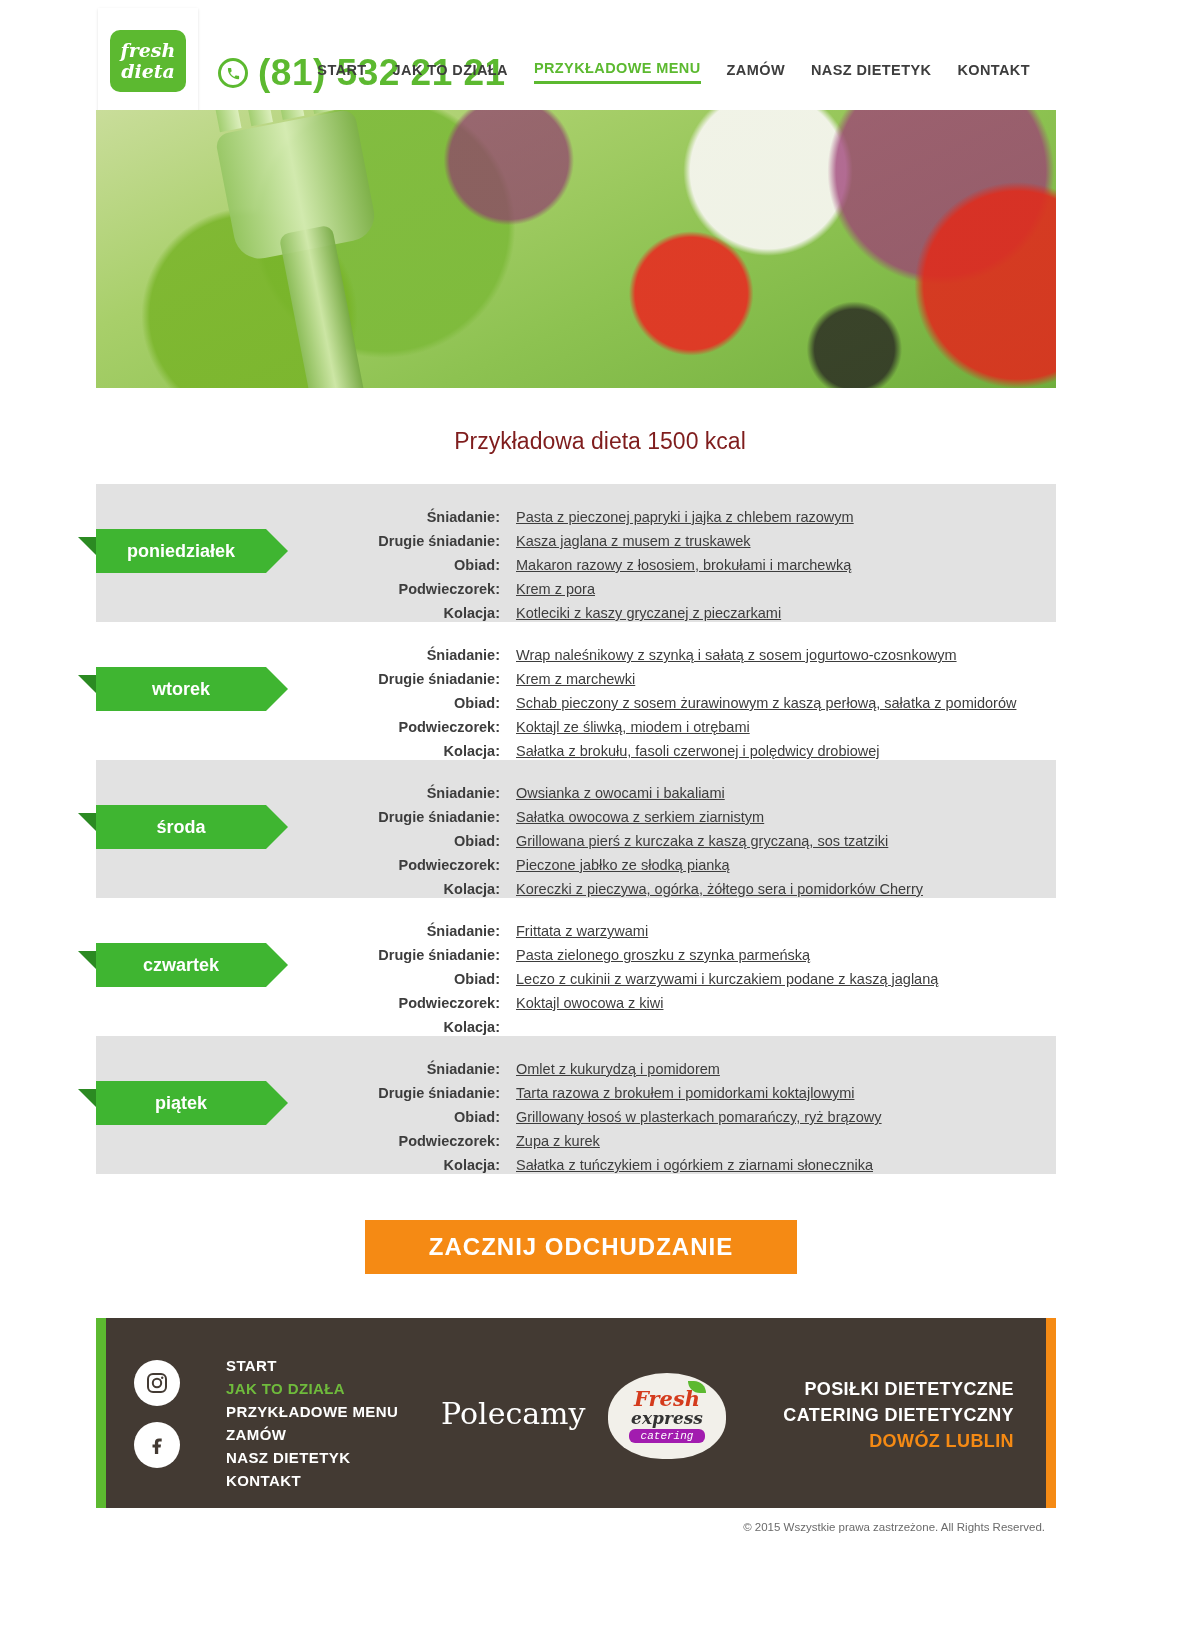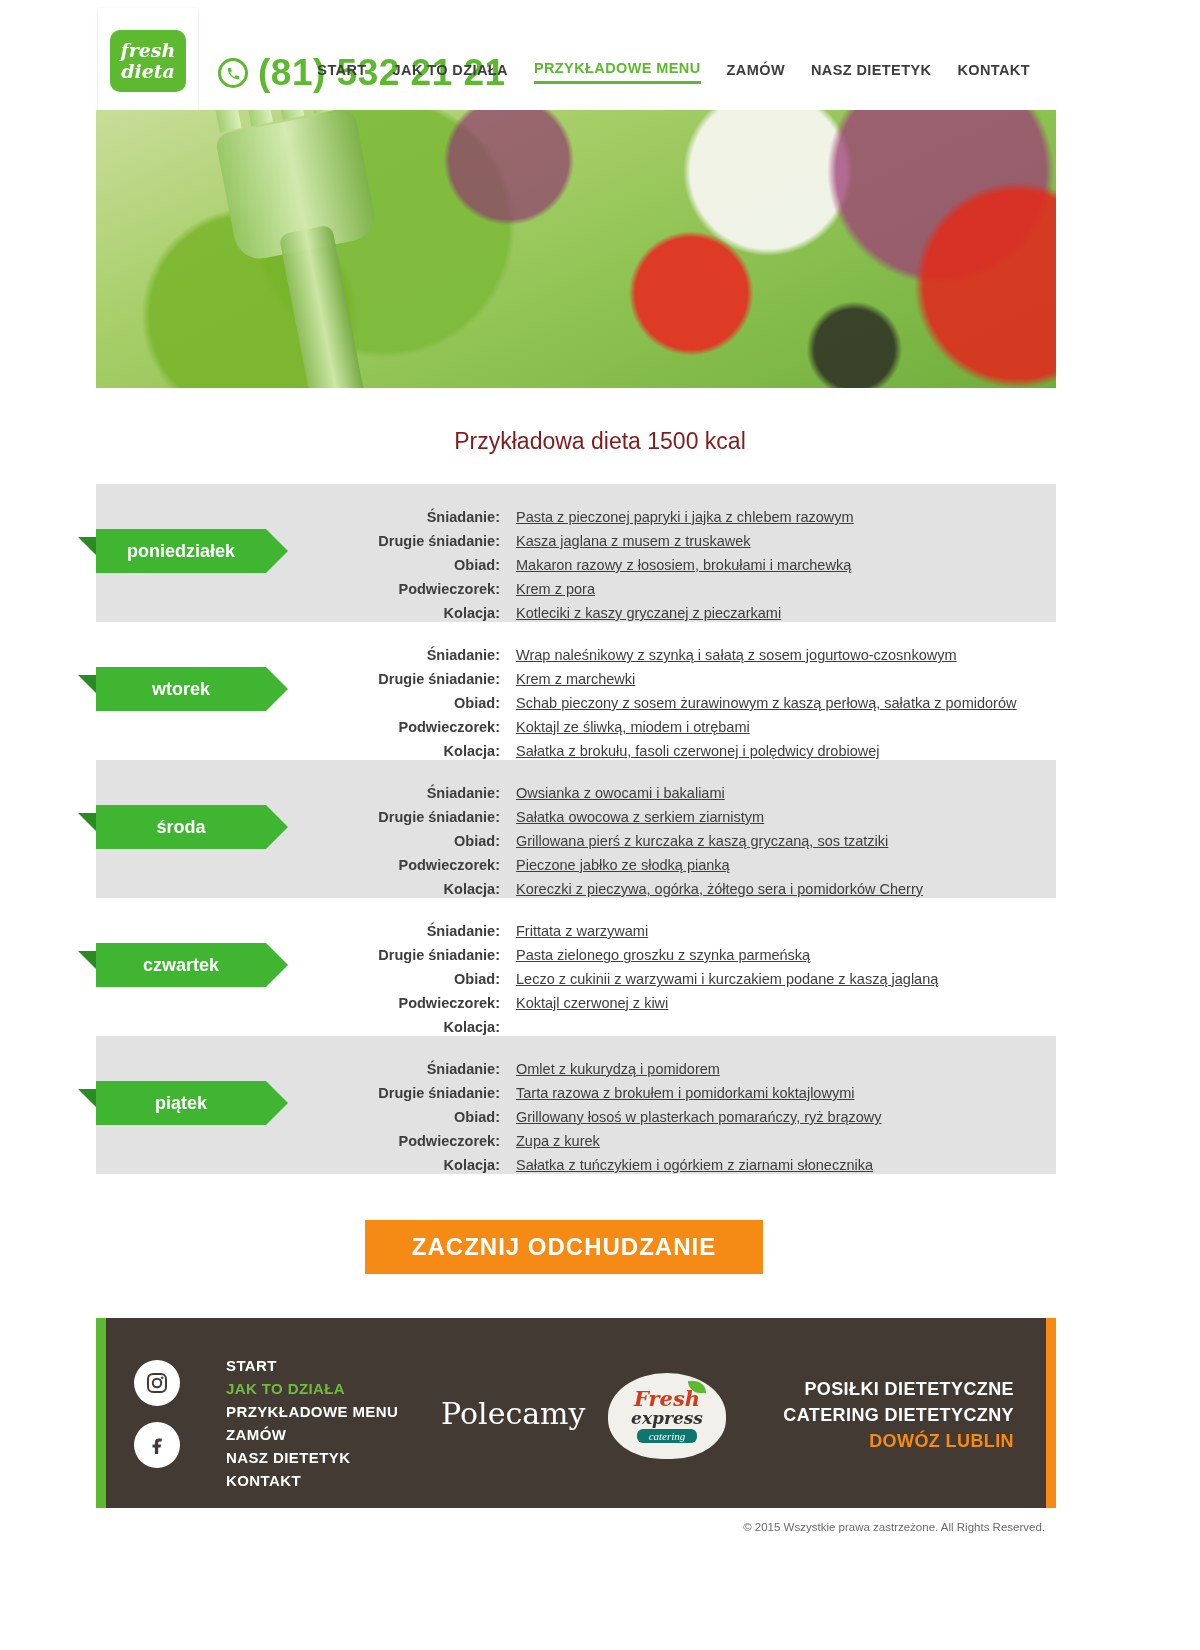--- a/index.html
+++ b/index.html
@@ -240,21 +240,21 @@
   .meal-desc {
     font-size: 14.5px;
     color: #3d3d3d;
     text-decoration: underline;
   }
 
   
   .cta {
     position: absolute;
     left: 365px; top: 1220px;
-    width: 398px; height: 54px;
+    width: 432px; height: 54px;
     background: #f58a14;
     display: flex;
     align-items: center;
     justify-content: center;
     cursor: pointer;
     border: none;
   }
   .cta-label {
     color: #fff;
     font-size: 24px;
@@ -353,23 +353,23 @@
   .fe-express {
     color: #333;
     font-family: "DejaVu Serif", serif;
     font-style: italic;
     font-weight: bold;
     font-size: 17px;
     line-height: 18px;
   }
   .fe-catering {
     margin-top: 2px;
-    background: #0f766e;
+    background: #a21caf;
     color: #fff;
-    font-family: Liberation Serif, serif;
+    font-family: Liberation Mono, monospace;
     font-style: italic;
     font-size: 11px;
     padding: 1px 12px;
     border-radius: 6px;
   }
 
   .footer-right {
     position: absolute;
     right: 42px; top: 58px;
     text-align: right;
@@ -551,21 +551,21 @@
         <div class="meal-row">
           <div class="meal-label">Drugie śniadanie:</div>
           <div class="meal-desc">Pasta zielonego groszku z szynka parmeńską</div>
         </div>
         <div class="meal-row">
           <div class="meal-label">Obiad:</div>
           <div class="meal-desc">Leczo z cukinii z warzywami i kurczakiem podane z kaszą jaglaną</div>
         </div>
         <div class="meal-row">
           <div class="meal-label">Podwieczorek:</div>
-          <div class="meal-desc">Koktajl czerwonej z kiwi</div>
+          <div class="meal-desc">Koktajl owocowa z kiwi</div>
         </div>
         <div class="meal-row">
           <div class="meal-label">Kolacja:</div>
         </div>
       </div>
     </div>
 
     <div class="day shaded">
       <div class="tab-wrap">
         <div class="tab-fold"></div>

